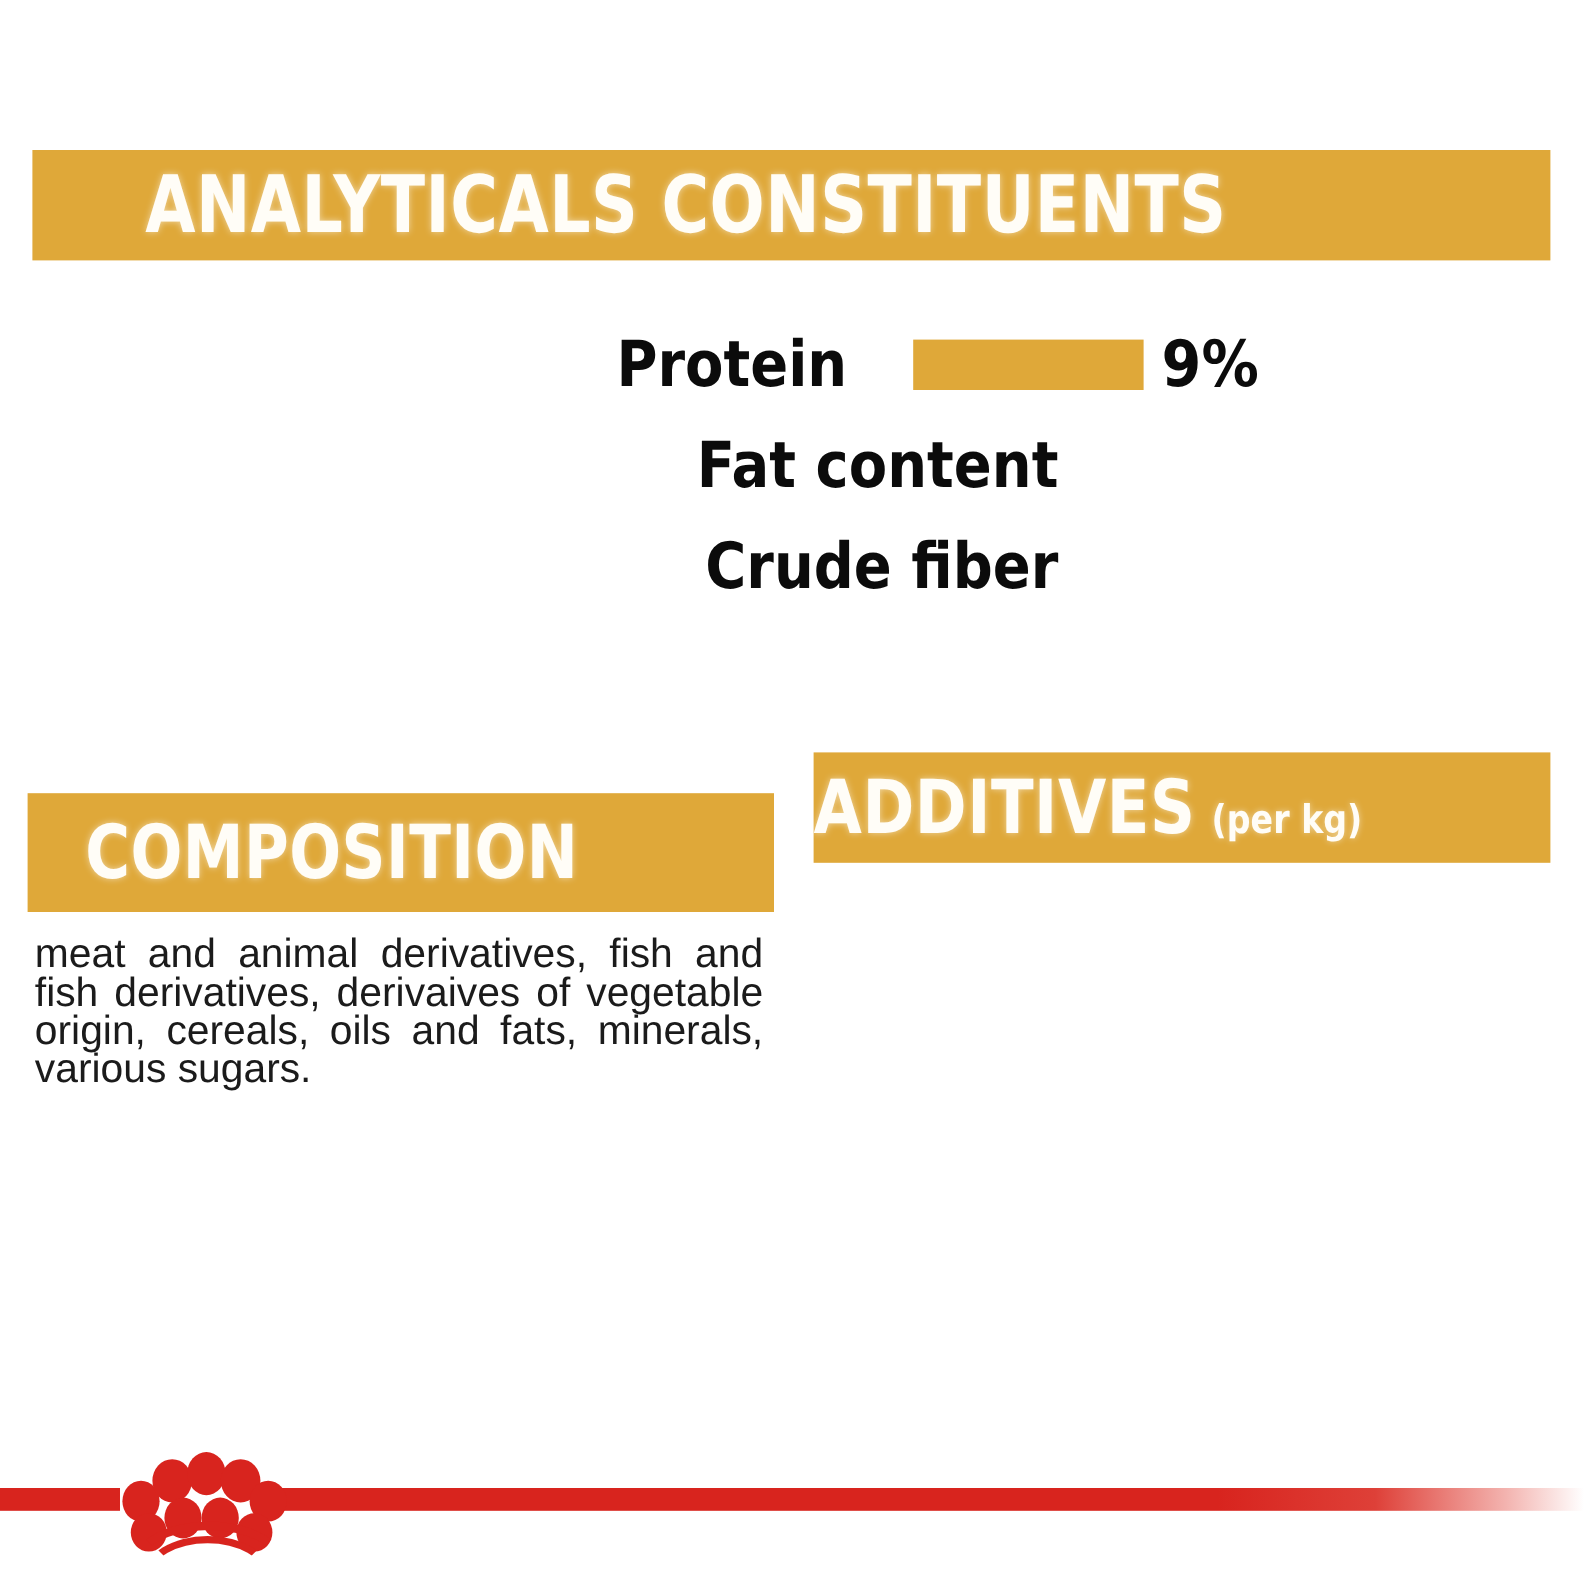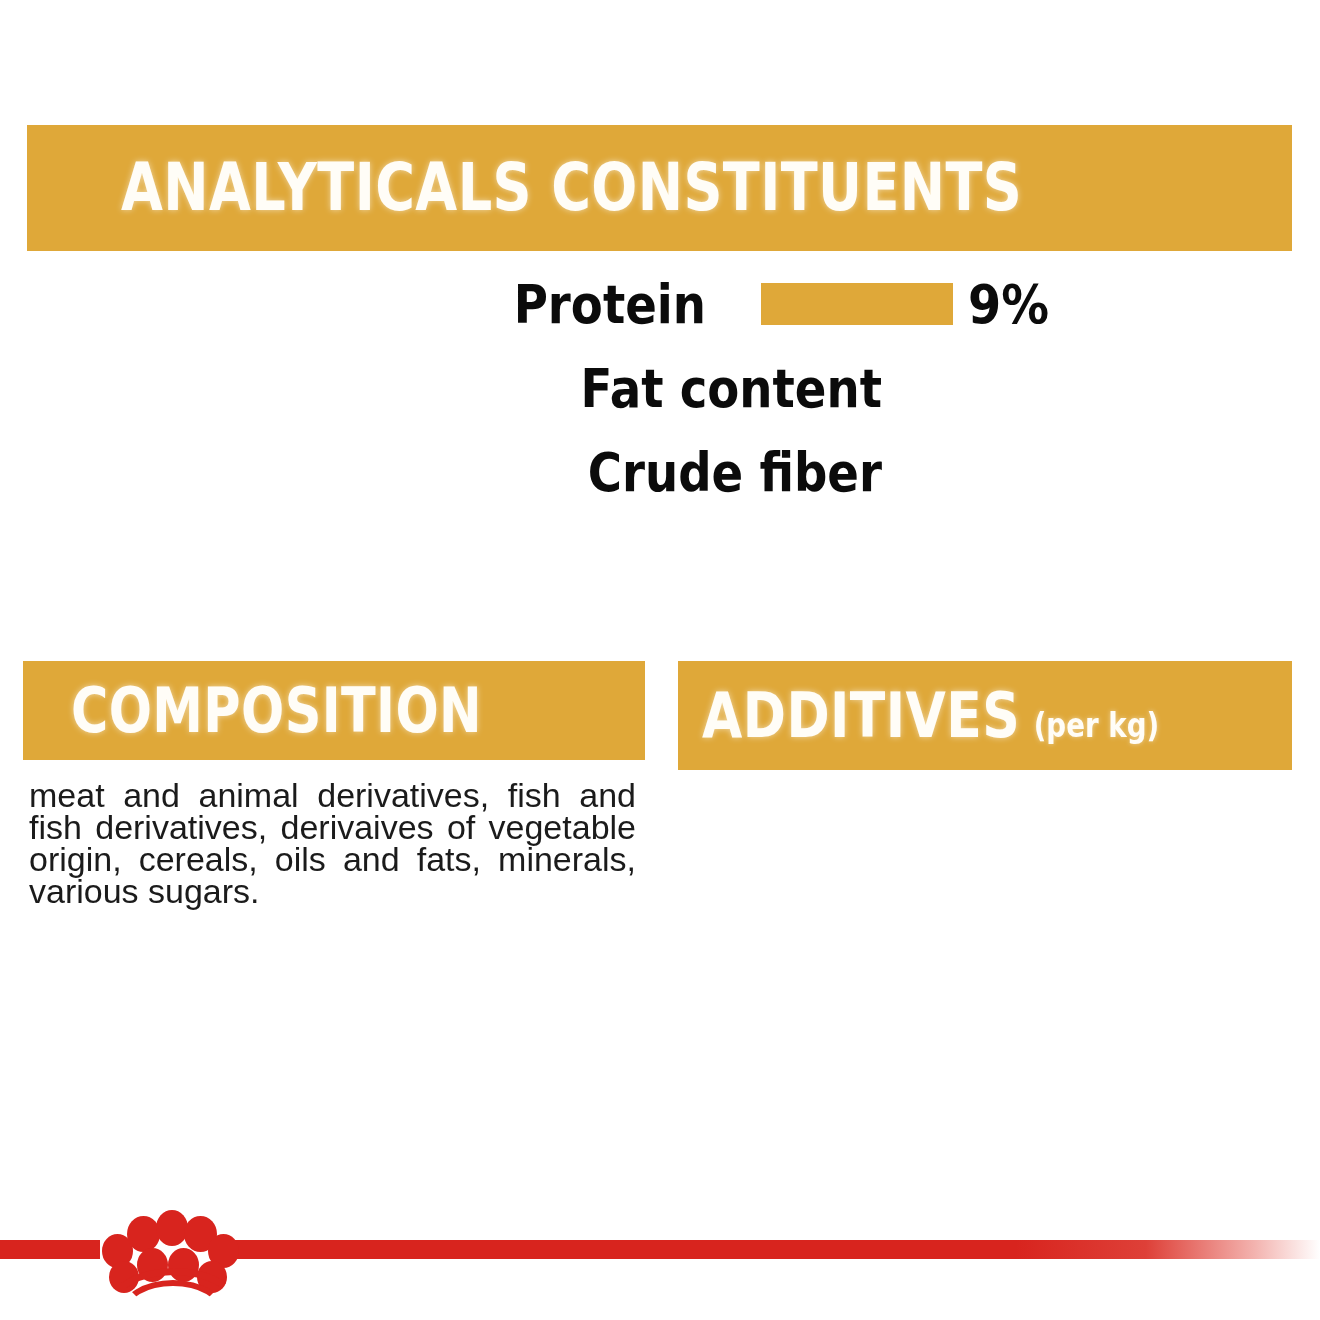--- a/index.html
+++ b/index.html
@@ -36,21 +36,21 @@
     text-shadow: 0 0 7px rgba(255,255,255,0.55);
     white-space: nowrap;
     transform: scaleX(0.82);
     transform-origin: left center;
   }
 
   #analyticals-band {
     left: 27px;
     top: 125px;
     width: 1265px;
-    height: 126px;
+    height: 92px;
     padding-left: 94px;
   }
   #analyticals-band .band-title {
     font-size: 66px;
     line-height: 66px;
   }
 
   #composition-band {
     left: 23px;
     top: 661px;
@@ -58,24 +58,23 @@
     height: 99px;
     padding-left: 48px;
   }
   #composition-band .band-title {
     font-size: 62px;
     line-height: 62px;
   }
 
   #additives-band {
     left: 678px;
-    top: 661px;
+    top: 627px;
     width: 614px;
-    height: 109px;
-    padding-left: 24px;
+    height: 92px;
   }
   #additives-band .additives-row {
     display: flex;
     align-items: baseline;
     transform: scaleX(0.84);
     transform-origin: left center;
     white-space: nowrap;
   }
   #additives-band .additives-main {
     color: #fffdf7;

